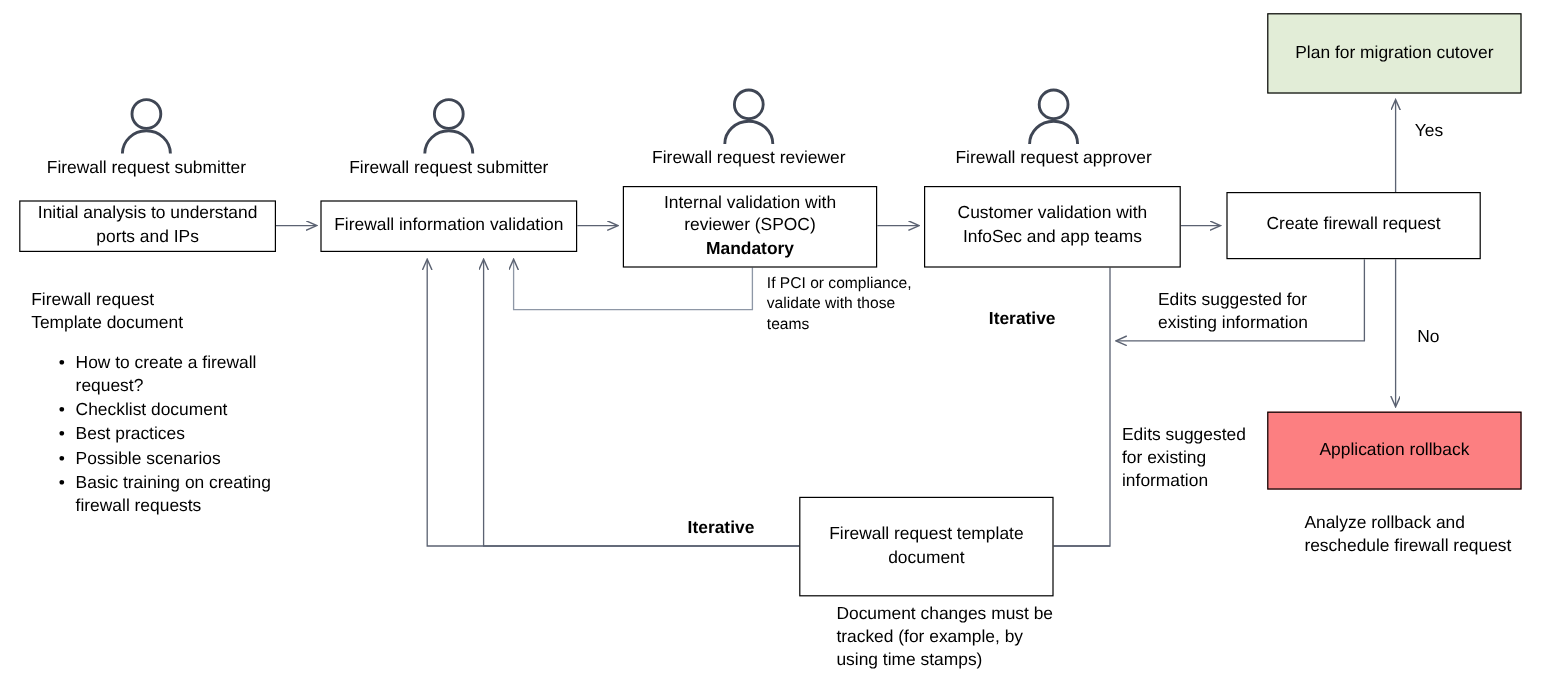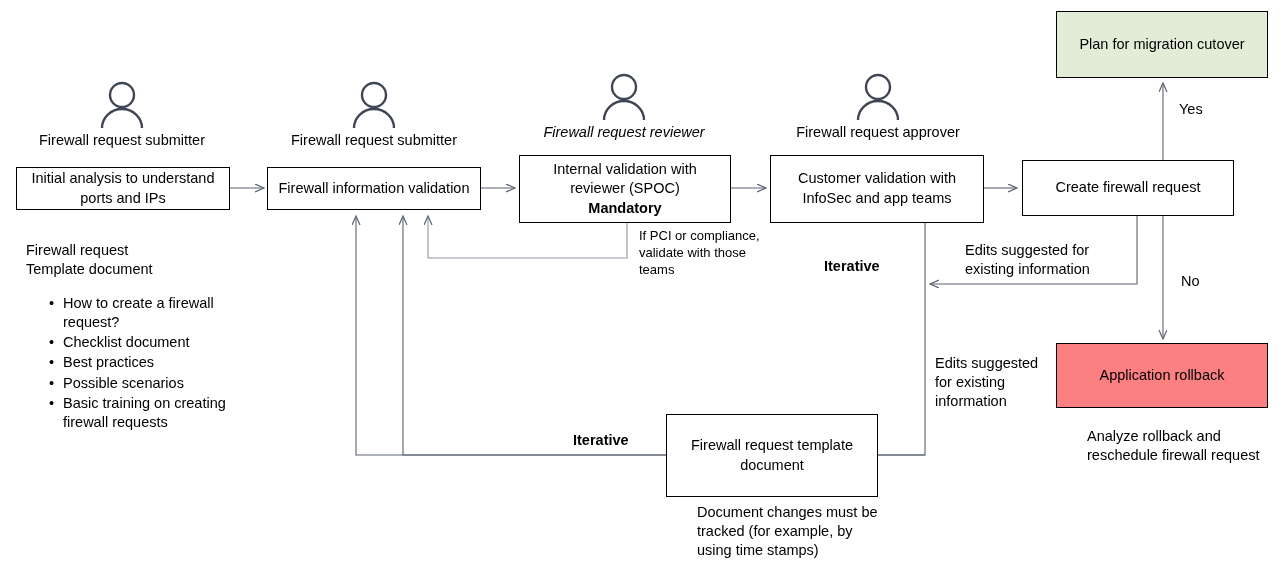--- a/index.html
+++ b/index.html
@@ -140,21 +140,21 @@
   <div class="actor" style="left:266px; top:78px; width:216px;">
     <span class="glyph">
       <svg viewBox="0 0 52 52" width="52" height="52">
         <circle cx="26" cy="17" r="12" fill="none" stroke="#3f4654" stroke-width="2.4"></circle>
         <path d="M6,50 A20,19 0 0 1 46,50" fill="none" stroke="#3f4654" stroke-width="2.4"></path>
       </svg>
     </span>
     <span class="name">Firewall request submitter</span>
   </div>
 
-  <div class="actor" style="left:518px; top:70px; width:212px;font-style:italic;">
+  <div class="actor" style="left:518px; top:70px; width:212px;">
     <span class="glyph">
       <svg viewBox="0 0 52 52" width="52" height="52">
         <circle cx="26" cy="17" r="12" fill="none" stroke="#3f4654" stroke-width="2.4"></circle>
         <path d="M6,50 A20,19 0 0 1 46,50" fill="none" stroke="#3f4654" stroke-width="2.4"></path>
       </svg>
     </span>
     <span class="name">Firewall request reviewer</span>
   </div>
 
   <div class="actor" style="left:772px; top:70px; width:212px;">

